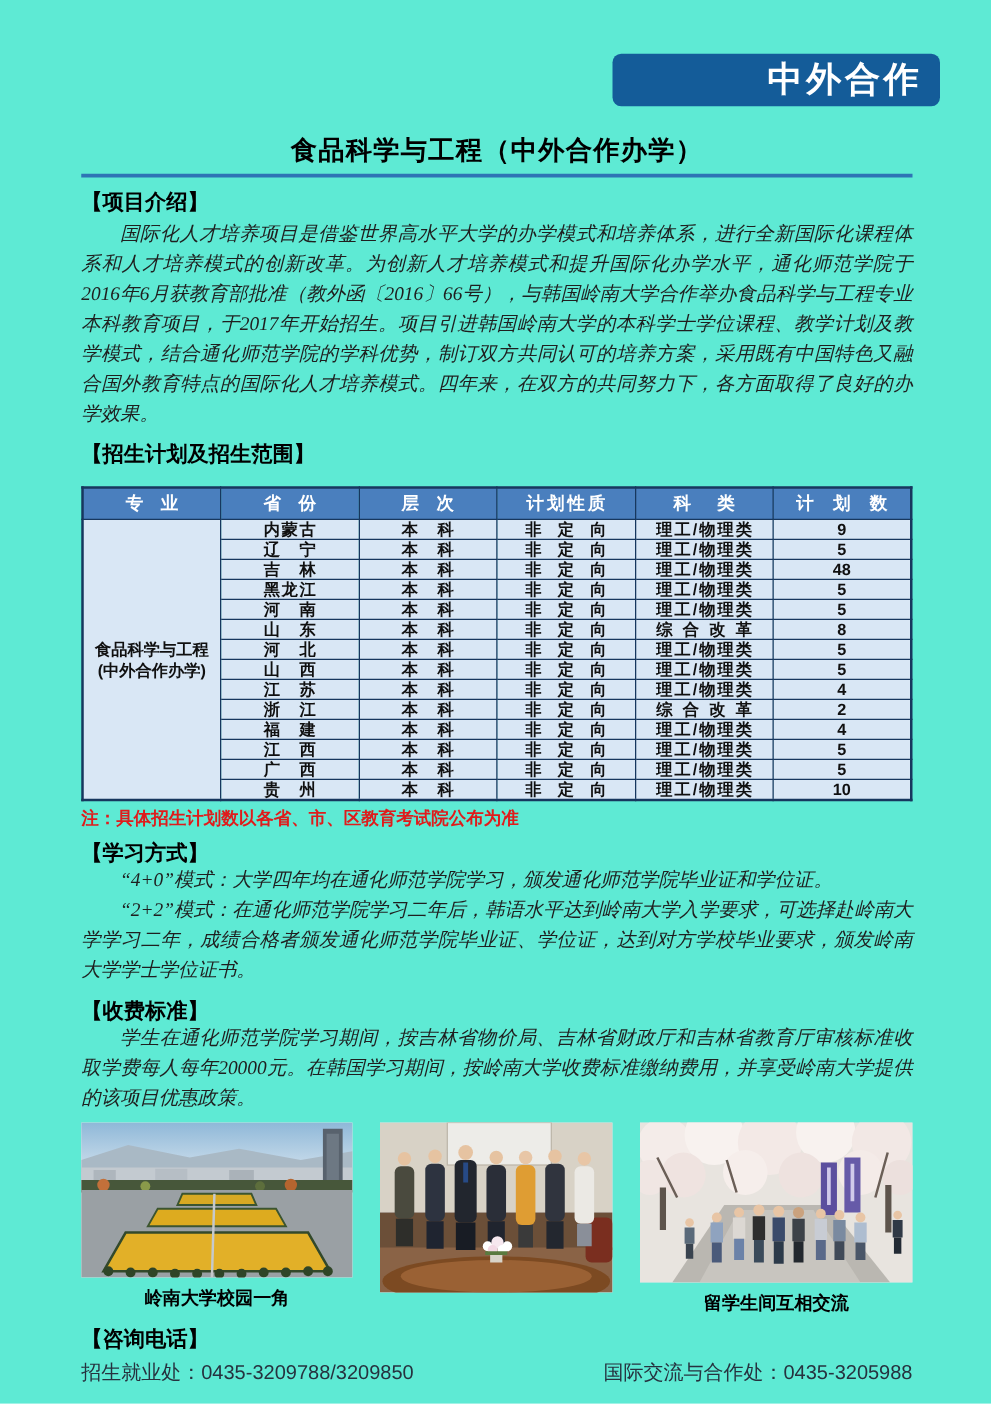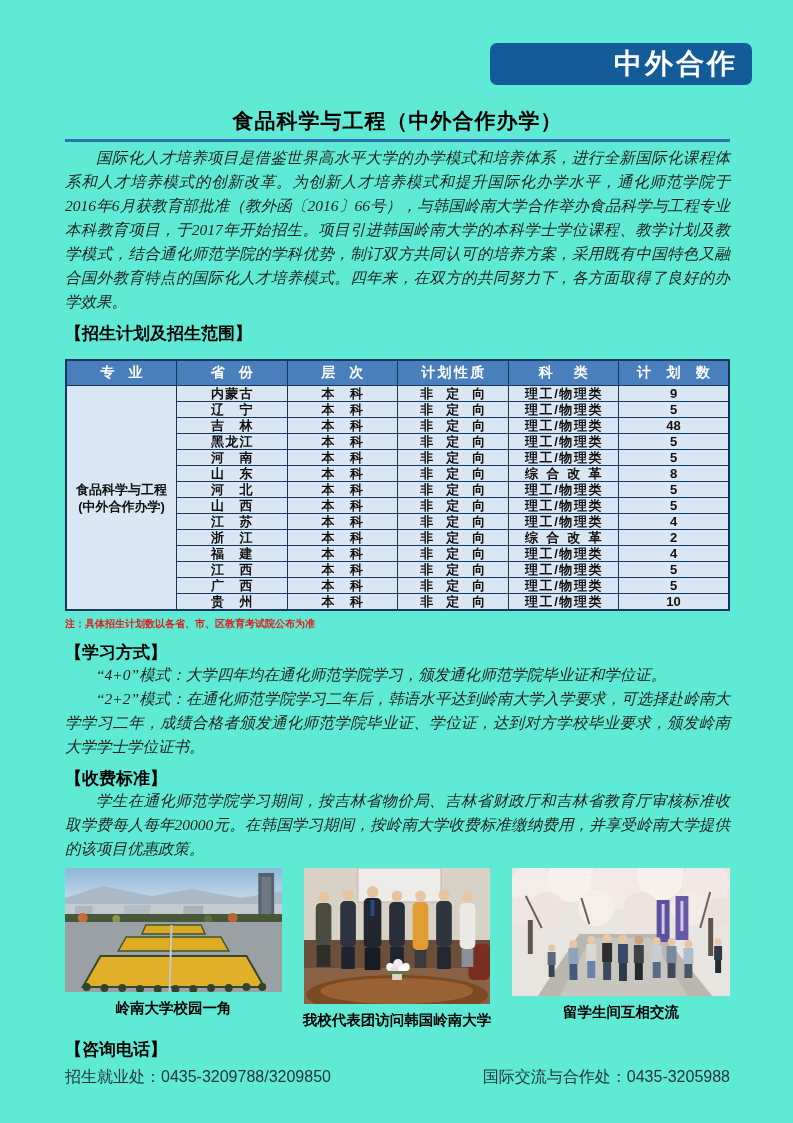--- a/index.html
+++ b/index.html
@@ -55,21 +55,21 @@
     font-size:13px;font-weight:700;color:#101010;
   }
   .plan td.num{text-align:center;}
   .plan td.major-cell{vertical-align:middle;}
   .plan td.major-cell div{text-align:center;font-size:13px;font-weight:700;line-height:17px;}
   .sp{display:block;margin:0 auto;text-align:justify;text-align-last:justify;}
   .w3{width:3em}.w32{width:3.2em}.w35{width:3.5em}
   .w45{width:4.5em}.w5{width:5em}.w52{width:5.2em}.w59{width:5.9em}
 
   .note{
-    margin:4px 0 0 0;font-size:10px;font-weight:700;color:#e01b1b;line-height:18px;
+    margin:4px 0 0 0;font-size:14px;font-weight:700;color:#e01b1b;line-height:18px;
   }
 
   
   .photos{display:flex;justify-content:space-between;margin-top:7px;}
   figure{margin:0;display:flex;flex-direction:column;align-items:center;}
   figure svg{display:block;background:#dfe5ea;}
   figcaption{margin-top:7px;font-size:14.5px;font-weight:700;color:#000;text-align:center;}
 
   .phones{
     display:flex;justify-content:space-between;
@@ -83,20 +83,21 @@
 
   <div class="banner">
     <span>中外合作</span>
   </div>
 
   <div class="content">
 
     <h1 class="title">食品科学与工程（中外合作办学）</h1>
     <div class="rule"></div>
 
+    <h2 class="sec">【项目介绍】</h2>
     <p class="para">国际化人才培养项目是借鉴世界高水平大学的办学模式和培养体系，进行全新国际化课程体系和人才培养模式的创新改革。为创新人才培养模式和提升国际化办学水平，通化师范学院于2016年6月获教育部批准（教外函〔2016〕66号），与韩国岭南大学合作举办食品科学与工程专业本科教育项目，于2017年开始招生。项目引进韩国岭南大学的本科学士学位课程、教学计划及教学模式，结合通化师范学院的学科优势，制订双方共同认可的培养方案，采用既有中国特色又融合国外教育特点的国际化人才培养模式。四年来，在双方的共同努力下，各方面取得了良好的办学效果。</p>
 
     <h2 class="sec">【招生计划及招生范围】</h2>
 
     <table class="plan">
       <thead>
         <tr>
           <th>
               <span class="sp w3">专业</span>
             </th>
@@ -441,21 +442,20 @@
           <rect x="90" y="104" width="10" height="8" fill="#d9d4c9"></rect>
           <g>
             <circle cx="88" cy="99" r="4" fill="#ffffff"></circle>
               <circle cx="96" cy="96" r="5" fill="#f6e7ee"></circle>
             <circle cx="104" cy="99" r="4" fill="#ffffff"></circle>
               <circle cx="92" cy="102" r="4" fill="#f3d9e4"></circle>
             <circle cx="100" cy="102" r="4" fill="#ffffff"></circle>
             <rect x="86" y="103" width="18" height="3" fill="#5a7a3f"></rect>
           </g>
         </svg>
-        <figcaption>我校代表团访问韩国岭南大学</figcaption>
       </figure>
 
       <figure>
         <svg width="218" height="128" viewBox="0 0 220 128" preserveAspectRatio="none">
           <rect width="220" height="128" fill="#e8e4df"></rect>
           <g>
             <circle cx="20" cy="18" r="22" fill="#f4ece9"></circle>
               <circle cx="60" cy="10" r="24" fill="#f8f2ef"></circle>
             <circle cx="105" cy="16" r="26" fill="#f3e9e6"></circle>
               <circle cx="150" cy="8" r="24" fill="#f8f2ef"></circle>

